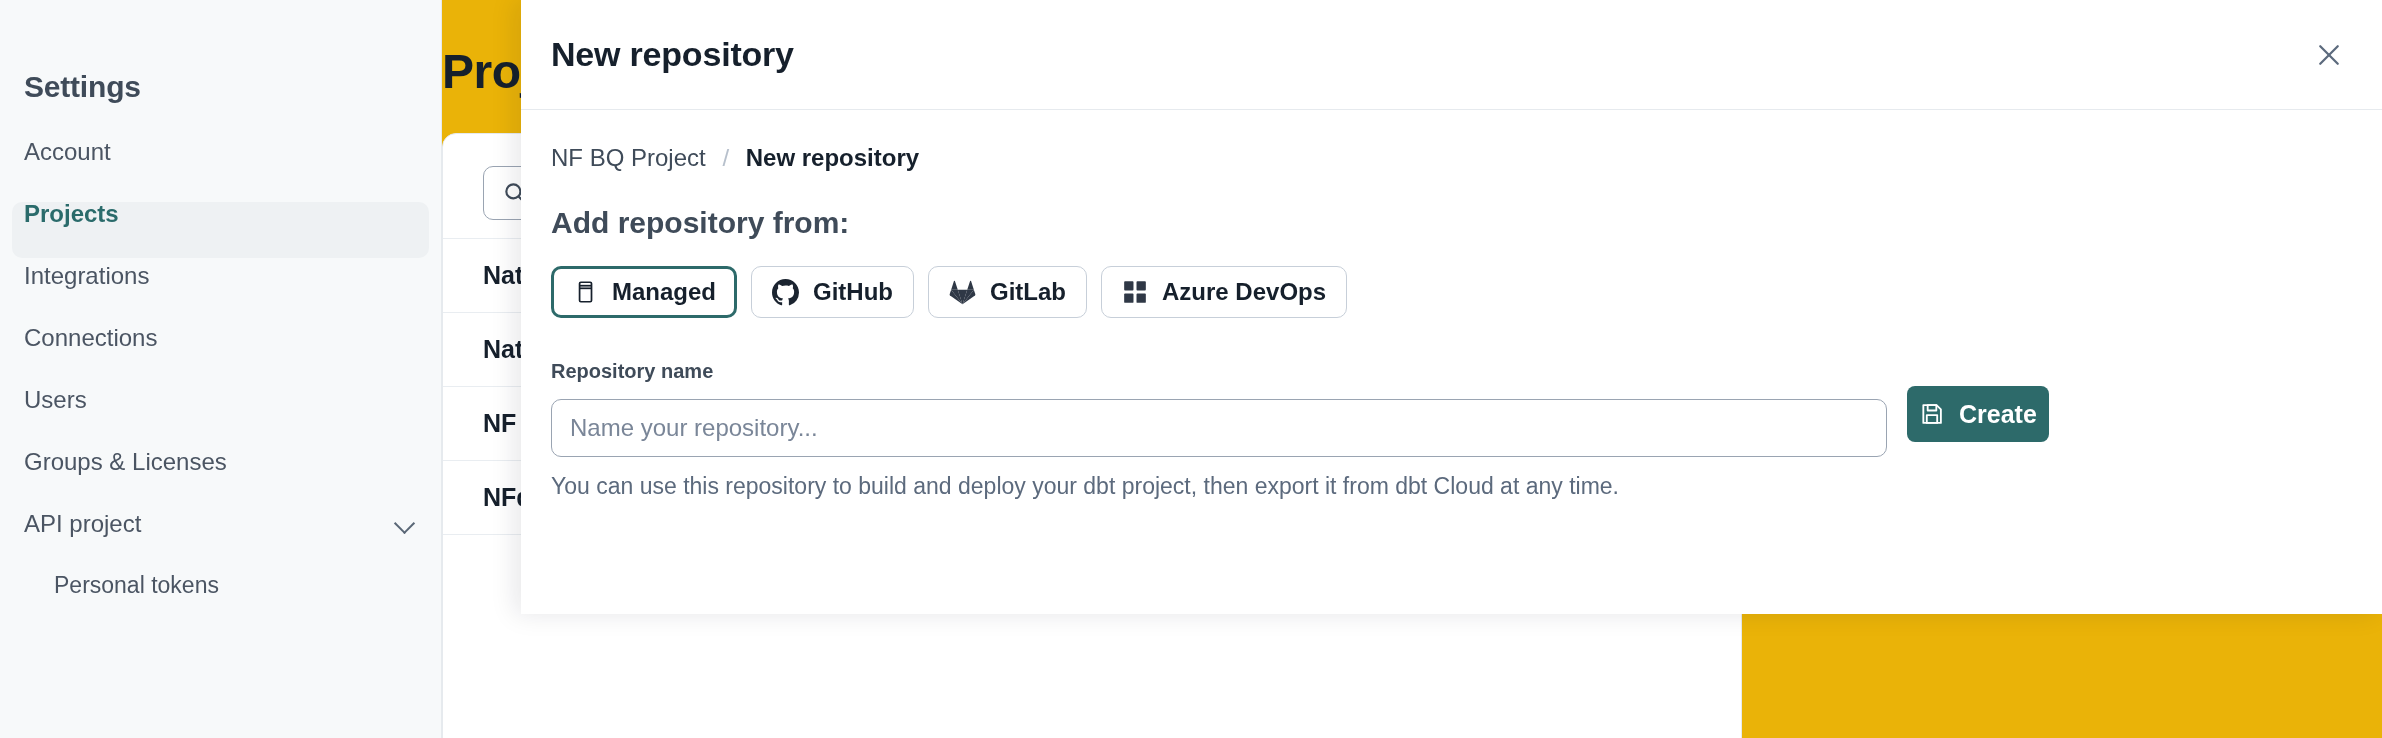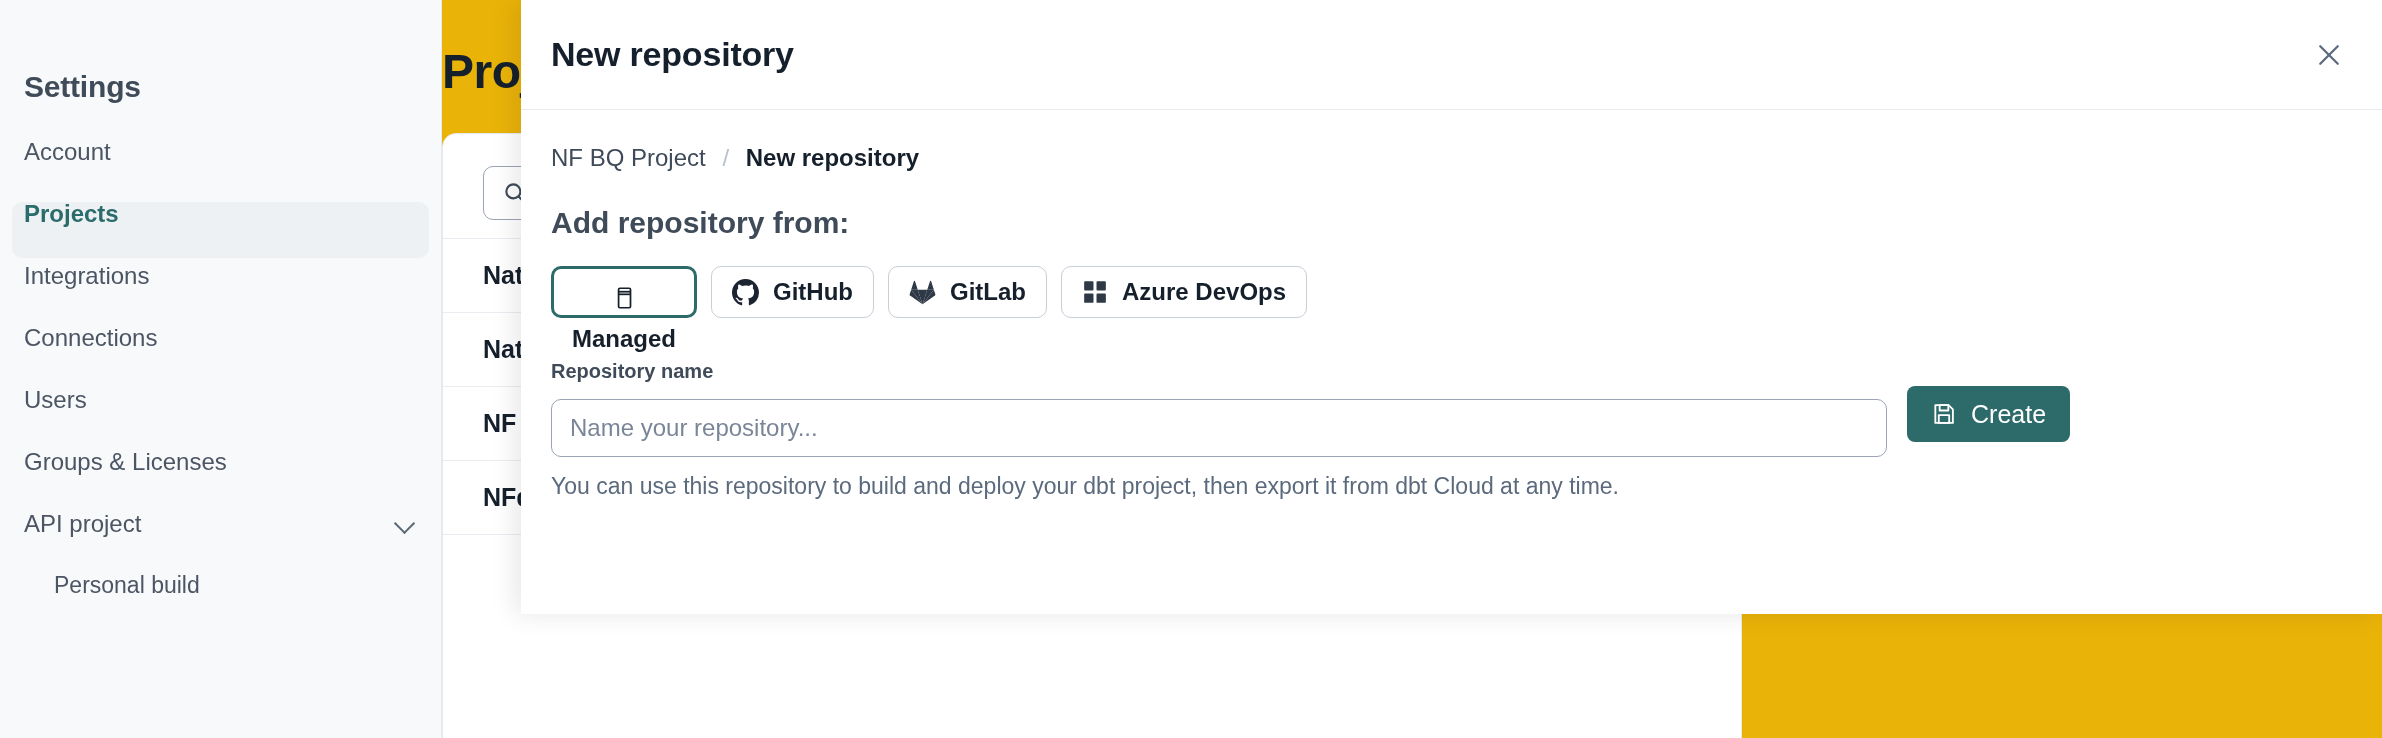--- a/index.html
+++ b/index.html
@@ -107,41 +107,41 @@
   .section-title { font-size: 30px; font-weight: 700; color: #3f4b59; margin-bottom: 26px; }
 
   .source-row { display: flex; gap: 14px; margin-bottom: 42px; }
   .source-btn {
     display: flex; align-items: center; gap: 14px;
     height: 52px; padding: 0 20px;
     border: 1px solid #c7cfd9; border-radius: 10px;
     background: #fff; cursor: pointer;
     font-size: 24px; font-weight: 700; color: #16202c;
   }
-  .source-btn.selected { border: 3px solid #2d6a6a; padding: 16px 18px; flex-direction: column; }
+  .source-btn.selected { border: 3px solid #2d6a6a; padding: 0 18px; }
 
   .field-label { font-size: 20px; font-weight: 700; color: #3f4b59; }
 
   .field-row { display: flex; align-items: flex-start; gap: 20px; }
   .field-col { flex: none; width: 1336px; }
   .repo-input {
     width: 100%; height: 58px;
     border: 1px solid #9aa4b2; border-radius: 10px;
     padding: 0 18px; font-size: 24px; color: #3f4b59;
     font-family: "Liberation Sans", sans-serif; outline: none; background: #fff; margin-top: 16px;
   }
   .repo-input::placeholder { color: #7a8698; }
   .help-text { font-size: 23px; color: #5c6a7d; margin-top: 16px; }
 
   .create-btn {
     display: flex; align-items: center; justify-content: center; gap: 14px;
-    height: 56px; padding: 0 24px; margin-top: 26px;
+    height: 56px; padding: 0 12px; margin-top: 26px;
     background: #2d6a6a; color: #ffffff;
     border: 0; border-radius: 8px; cursor: pointer;
-    font-size: 25px; font-weight: 400;
+    font-size: 25px; font-weight: 700;
     font-family: "Liberation Sans", sans-serif;
     white-space: nowrap;
   }
 
   svg { display: block; }
 </style>
 </head>
 <body>
 
 <div class="app">
@@ -165,21 +165,21 @@
       <span class="nav-label">Users</span>
     </div>
     <div class="nav-item">
       <span class="nav-label">Groups &amp; Licenses</span>
     </div>
     <div class="nav-item">
       <span class="nav-label">API project</span>
       <span class="chev"></span>
     </div>
     <div class="nav-item nav-sub">
-      <span class="nav-label">Personal build</span>
+      <span class="nav-label">Personal tokens</span>
     </div>
   </aside>
 
   <main class="main">
     <h1 class="page-title">Projects</h1>
 
     <section class="panel">
       <div class="search-wrap">
         <div class="search-box">
           <span>

